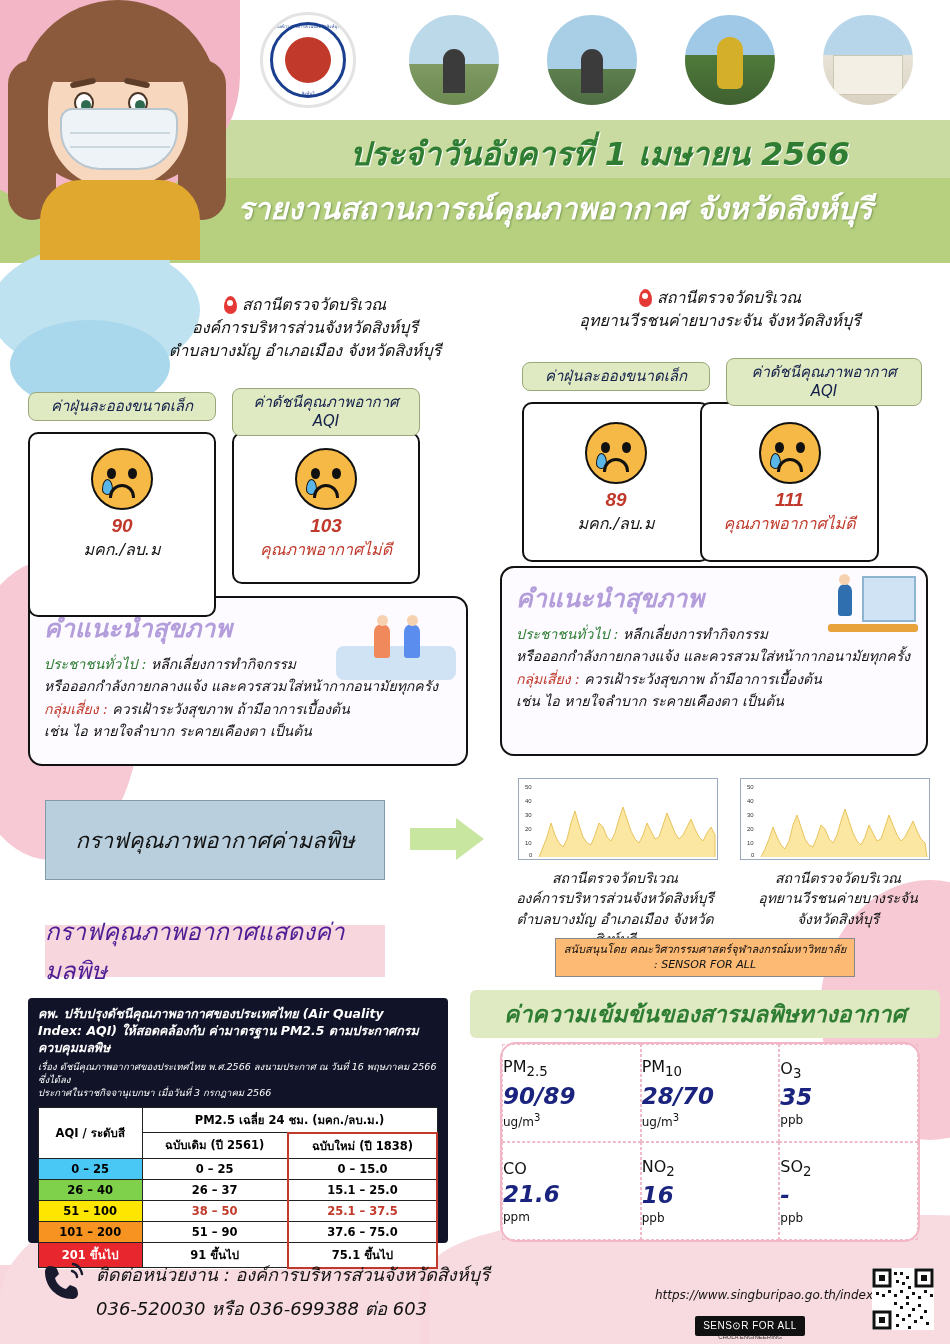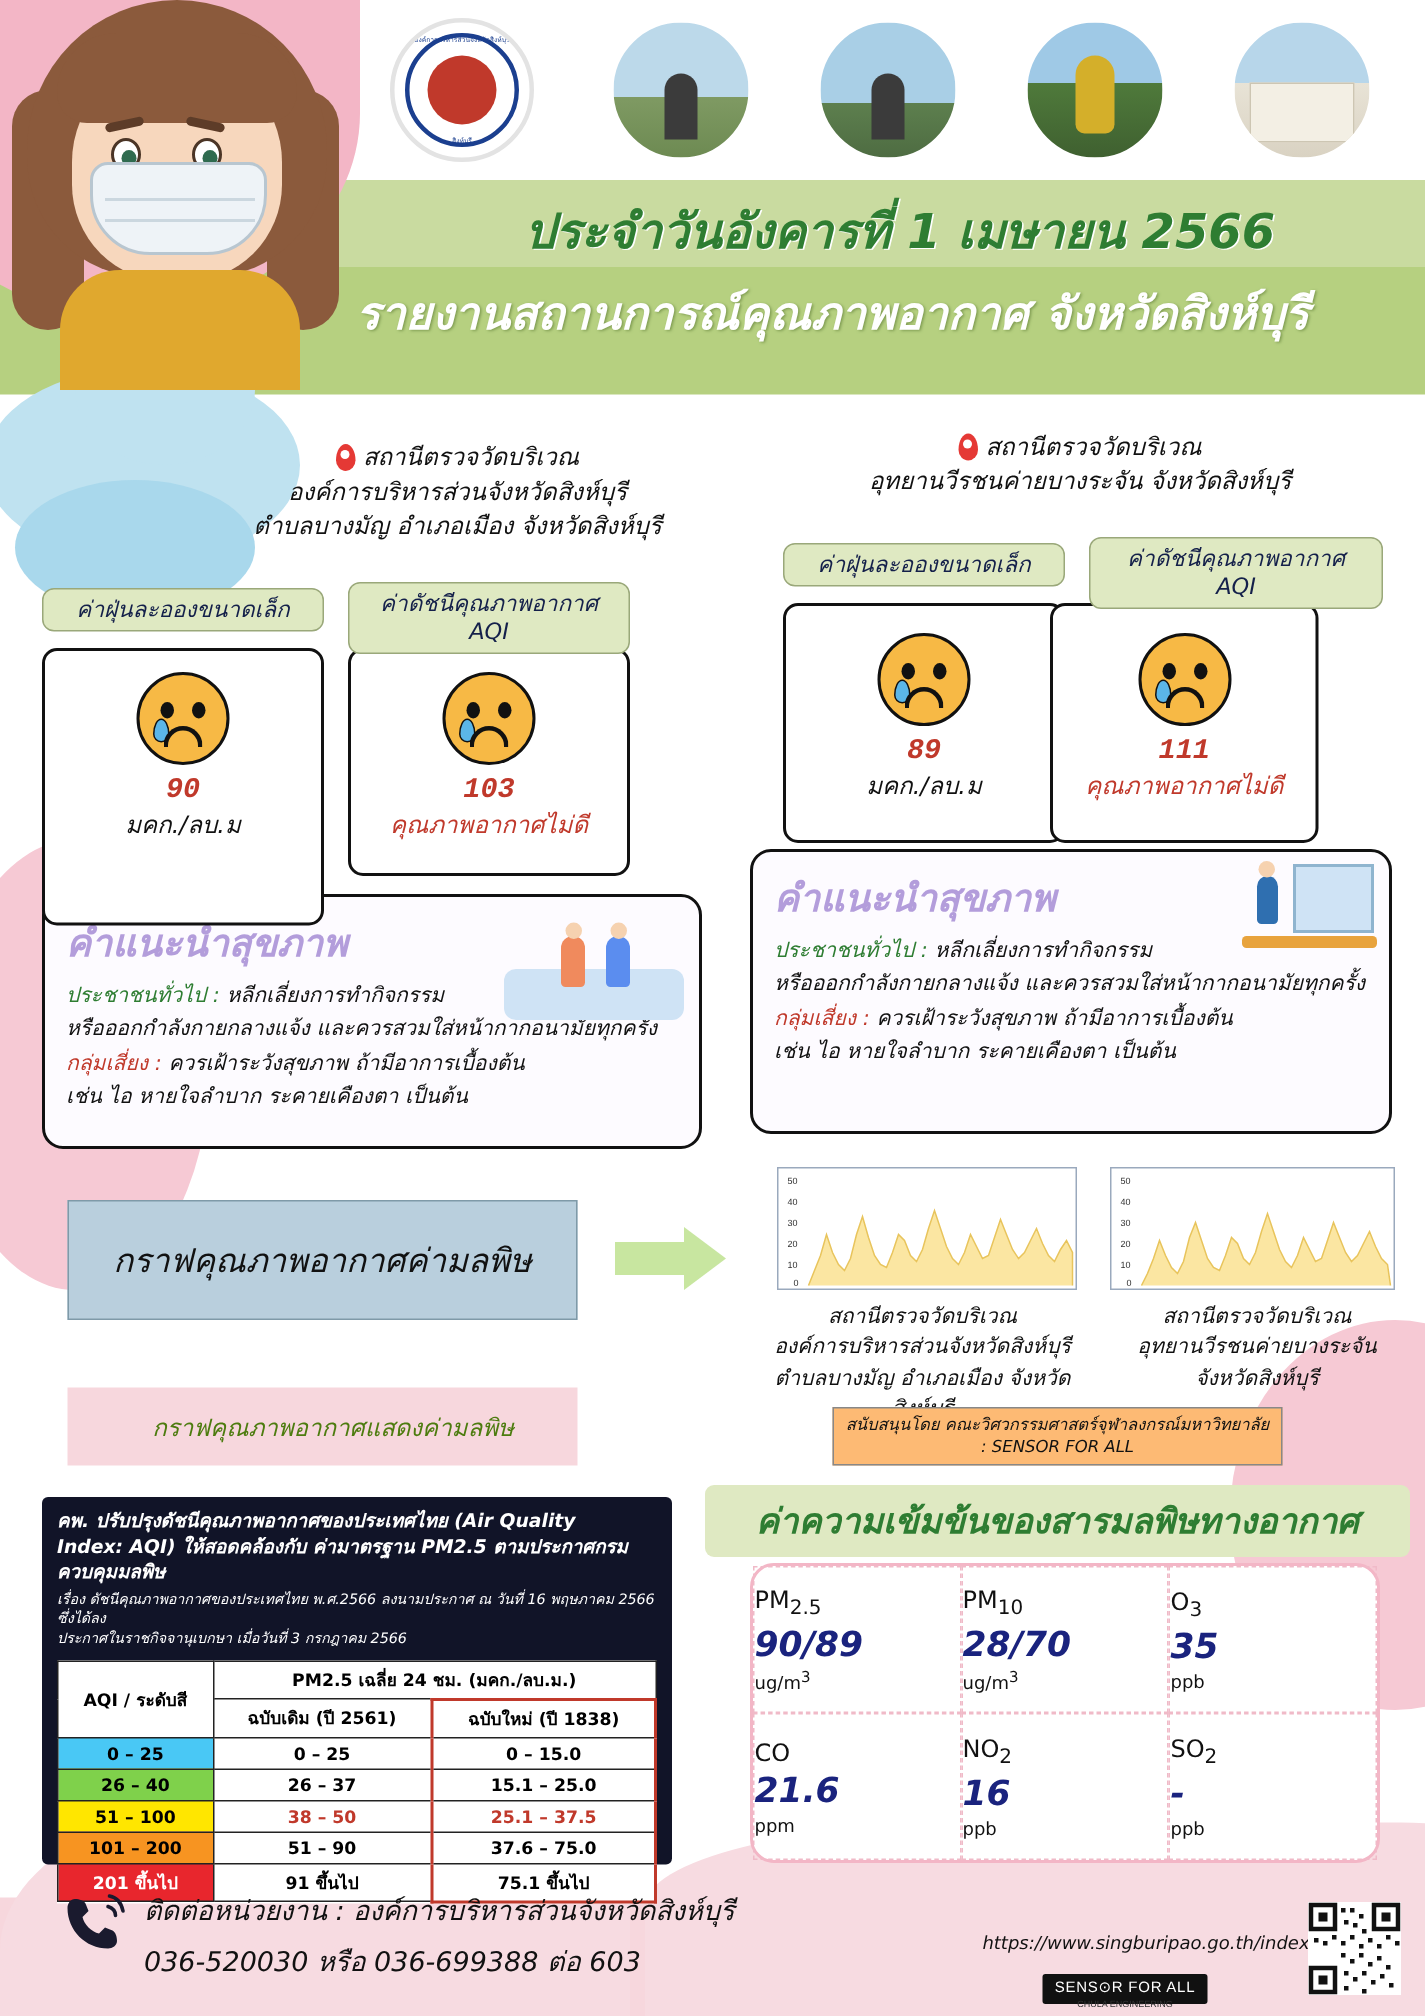--- a/index.html
+++ b/index.html
@@ -116,21 +116,21 @@
       text-align:center; z-index:2; }
   .emoji { width:62px; height:62px; border-radius:50%; background:#f7b945;
       border:2.5px solid #111; position:relative; margin:0 auto; }
   .emoji .ey { position:absolute; top:18px; width:9px; height:11px; background:#111; border-radius:50%; }
   .emoji .ey.l { left:14px; } .emoji .ey.r { right:14px; }
   .emoji .mouth { position:absolute; left:50%; transform:translateX(-50%); bottom:10px;
       width:26px; height:14px; border:3px solid #111; border-bottom:none;
       border-radius:14px 14px 0 0; }
   .emoji .tear { position:absolute; left:9px; top:29px; width:11px; height:16px; background:#5bb6e8;
       border:1.5px solid #111; border-radius:50% 50% 50% 50%/65% 65% 35% 35%; }
-  .val { font-family:Liberation Mono, monospace; font-style:italic; font-weight:bold;
+  .val { font-family:Liberation Sans, sans-serif; font-style:italic; font-weight:bold;
       font-size:19px; color:#c0392b; margin-top:5px; }
   .unit { font-family:"DejaVu Sans", sans-serif; font-style:italic; font-size:16px; color:#111; }
 
   
   .advice { position:absolute; background:#fdfbff; border:2px solid #111; border-radius:14px;
       padding:10px 14px; }
   .advice h3 { margin:0 0 6px 0; font-family:"DejaVu Sans", sans-serif; font-style:italic;
       font-weight:bold; font-size:25px; color:#b39ddb; }
   .advice p { margin:2px 0; font-family:"DejaVu Sans", sans-serif; font-style:italic;
       font-size:14px; color:#111; line-height:1.45; }
@@ -146,21 +146,21 @@
   .dd-p2 { position:absolute; right:40px; bottom:26px; width:16px; height:34px;
       background:#5b8def; border-radius:8px 8px 3px 3px; }
   .dd-head { position:absolute; width:11px; height:11px; background:#f6d2b0; border-radius:50%; }
 
   
   .graph-btn { position:absolute; left:45px; top:800px; width:340px; height:80px;
       background:#b9cfdd; border:1px solid #7f9aa8; display:flex; align-items:center; justify-content:center;
       font-family:"DejaVu Sans", sans-serif; font-style:italic; font-size:22px; color:#111; }
   .graph-btn2 { position:absolute; left:45px; top:925px; width:340px; height:52px;
       background:#f7d7dd; display:flex; align-items:center; justify-content:center;
-      font-family:"DejaVu Sans", sans-serif; font-style:italic; font-size:16px; color:#4d7c0f;padding-left:14px; }
+      font-family:"DejaVu Sans", sans-serif; font-style:italic; font-size:24px; color:#4c1d95; }
   .arrow { position:absolute; left:410px; top:818px; width:0; height:0; }
   .arrow .stem { position:absolute; left:0; top:10px; width:48px; height:22px; background:#c8e6a0; }
   .arrow .head { position:absolute; left:46px; top:0; width:0; height:0;
       border-top:21px solid transparent; border-bottom:21px solid transparent;
       border-left:28px solid #c8e6a0; }
 
   
   .minichart { position:absolute; background:#ffffff; border:1px solid #9aa9bd; }
   .mc-caption { position:absolute; text-align:center; font-family:"DejaVu Sans", sans-serif;
       font-style:italic; font-size:14px; color:#111; line-height:1.45; }

